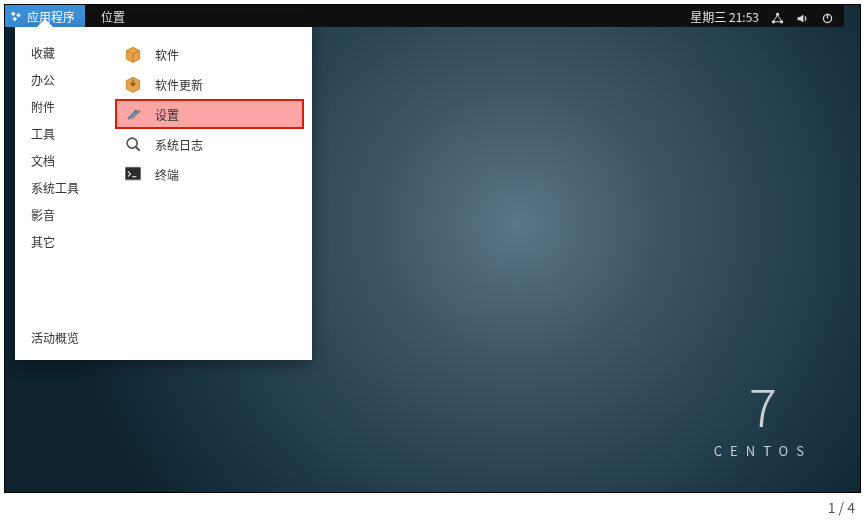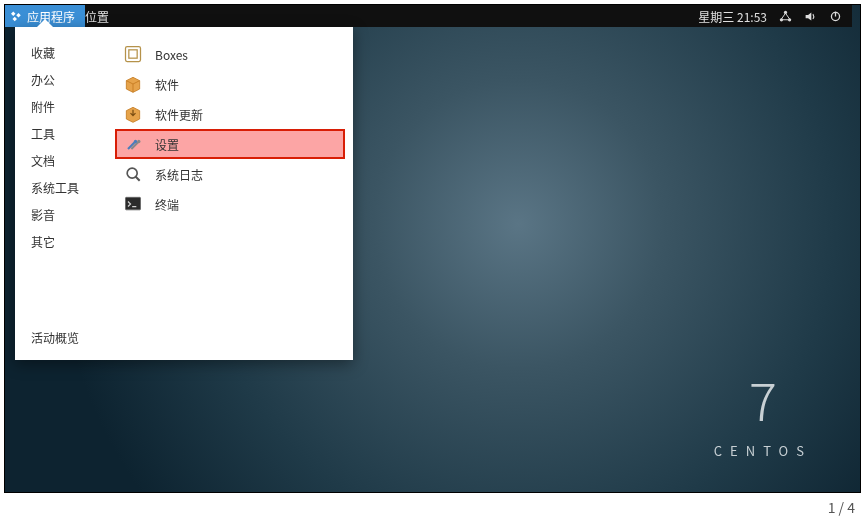--- a/index.html
+++ b/index.html
@@ -14,57 +14,57 @@
     }
     .outer-frame {
       position: absolute;
       left: 4px; top: 4px; right: 4px; bottom: 28px;
       border: 1px solid #000;
       background: radial-gradient(circle at 60% 45%, #5a7585 0%, #3b5563 25%, #1f3a48 55%, #0d2330 80%);
       overflow: hidden;
     }
     .top-bar {
       position: absolute;
-      top: 0; left: 0; right: 8px;
+      top: 0; left: 0; right: 16px;
       height: 22px;
       background: #101010;
       color: #e8e8e8;
       display: flex;
       align-items: center;
       font-size: 12px;
     }
     .top-bar-applications {
       height: 22px;
       padding: 0 10px 0 6px;
       background: #3a8fd6;
       color: #fff;
       display: flex;
       align-items: center;
       gap: 4px;
     }
     .top-bar-applications svg { width: 12px; height: 12px; }
     .top-bar-places {
-      padding: 0 0;
+      padding: 0 16px;
       color: #e0e0e0;
     }
     .top-bar-spacer { flex: 1; }
     .top-bar-right {
       display: flex;
-      align-items: center;
+      align-items: flex-end;
       gap: 12px;
       padding: 0 10px;
       color: #e0e0e0;
     }
     .tray-icon { display: inline-flex; align-items: center; }
     .tray-icon svg { width: 13px; height: 13px; fill: #dcdcdc; }
     .app-menu {
       position: absolute;
       top: 22px;
       left: 10px;
-      width: 338px;
+      width: 297px;
       height: 333px;
       background: #fff;
       box-shadow: 0 4px 14px rgba(0,0,0,0.4);
       display: flex;
       font-size: 12px;
       color: #333;
     }
     .app-menu::before {
       content: '';
       position: absolute;
@@ -125,21 +125,21 @@
     .centos-7 {
       font-size: 52px;
       font-weight: 300;
       color: #c8d0d4;
       line-height: 1;
     }
     .centos-text {
       font-size: 13px;
       letter-spacing: 8px;
       color: #c8d0d4;
-      margin-top: 16px;
+      margin-top: 10px;
     }
     .page-indicator {
       position: absolute;
       bottom: 4px;
       right: 10px;
       font-size: 14px;
       color: #555;
     }
   </style>
 </head>
@@ -191,29 +191,20 @@
       <div class="menu-category">工具</div>
       <div class="menu-category">文档</div>
       <div class="menu-category">系统工具</div>
       <div class="menu-category">影音</div>
       <div class="menu-category">其它</div>
       <div class="menu-left-spacer"></div>
       <div class="menu-activities">活动概览</div>
     </div>
     <div class="menu-right">
 
-      <div class="menu-app">
-        <span class="menu-app-icon">
-          <svg viewBox="0 0 24 24">
-              <rect x="3" y="3" width="18" height="18" rx="2" fill="#fff" stroke="#b5924a" stroke-width="1.5"></rect>
-              <rect x="7" y="7" width="10" height="10" fill="none" stroke="#b5924a" stroke-width="1.5"></rect>
-            </svg>
-        </span>
-        <span>Boxes</span>
-      </div>
 
       <div class="menu-app">
         <span class="menu-app-icon">
           <svg viewBox="0 0 24 24">
               <path d="M4 8 L12 4 L20 8 L20 18 L12 22 L4 18 Z" fill="#e6a34a" stroke="#c47a1f" stroke-width="1"></path>
               <path d="M4 8 L12 12 L20 8 M12 12 L12 22" stroke="#c47a1f" stroke-width="1" fill="none"></path>
             </svg>
         </span>
         <span>软件</span>
       </div>

